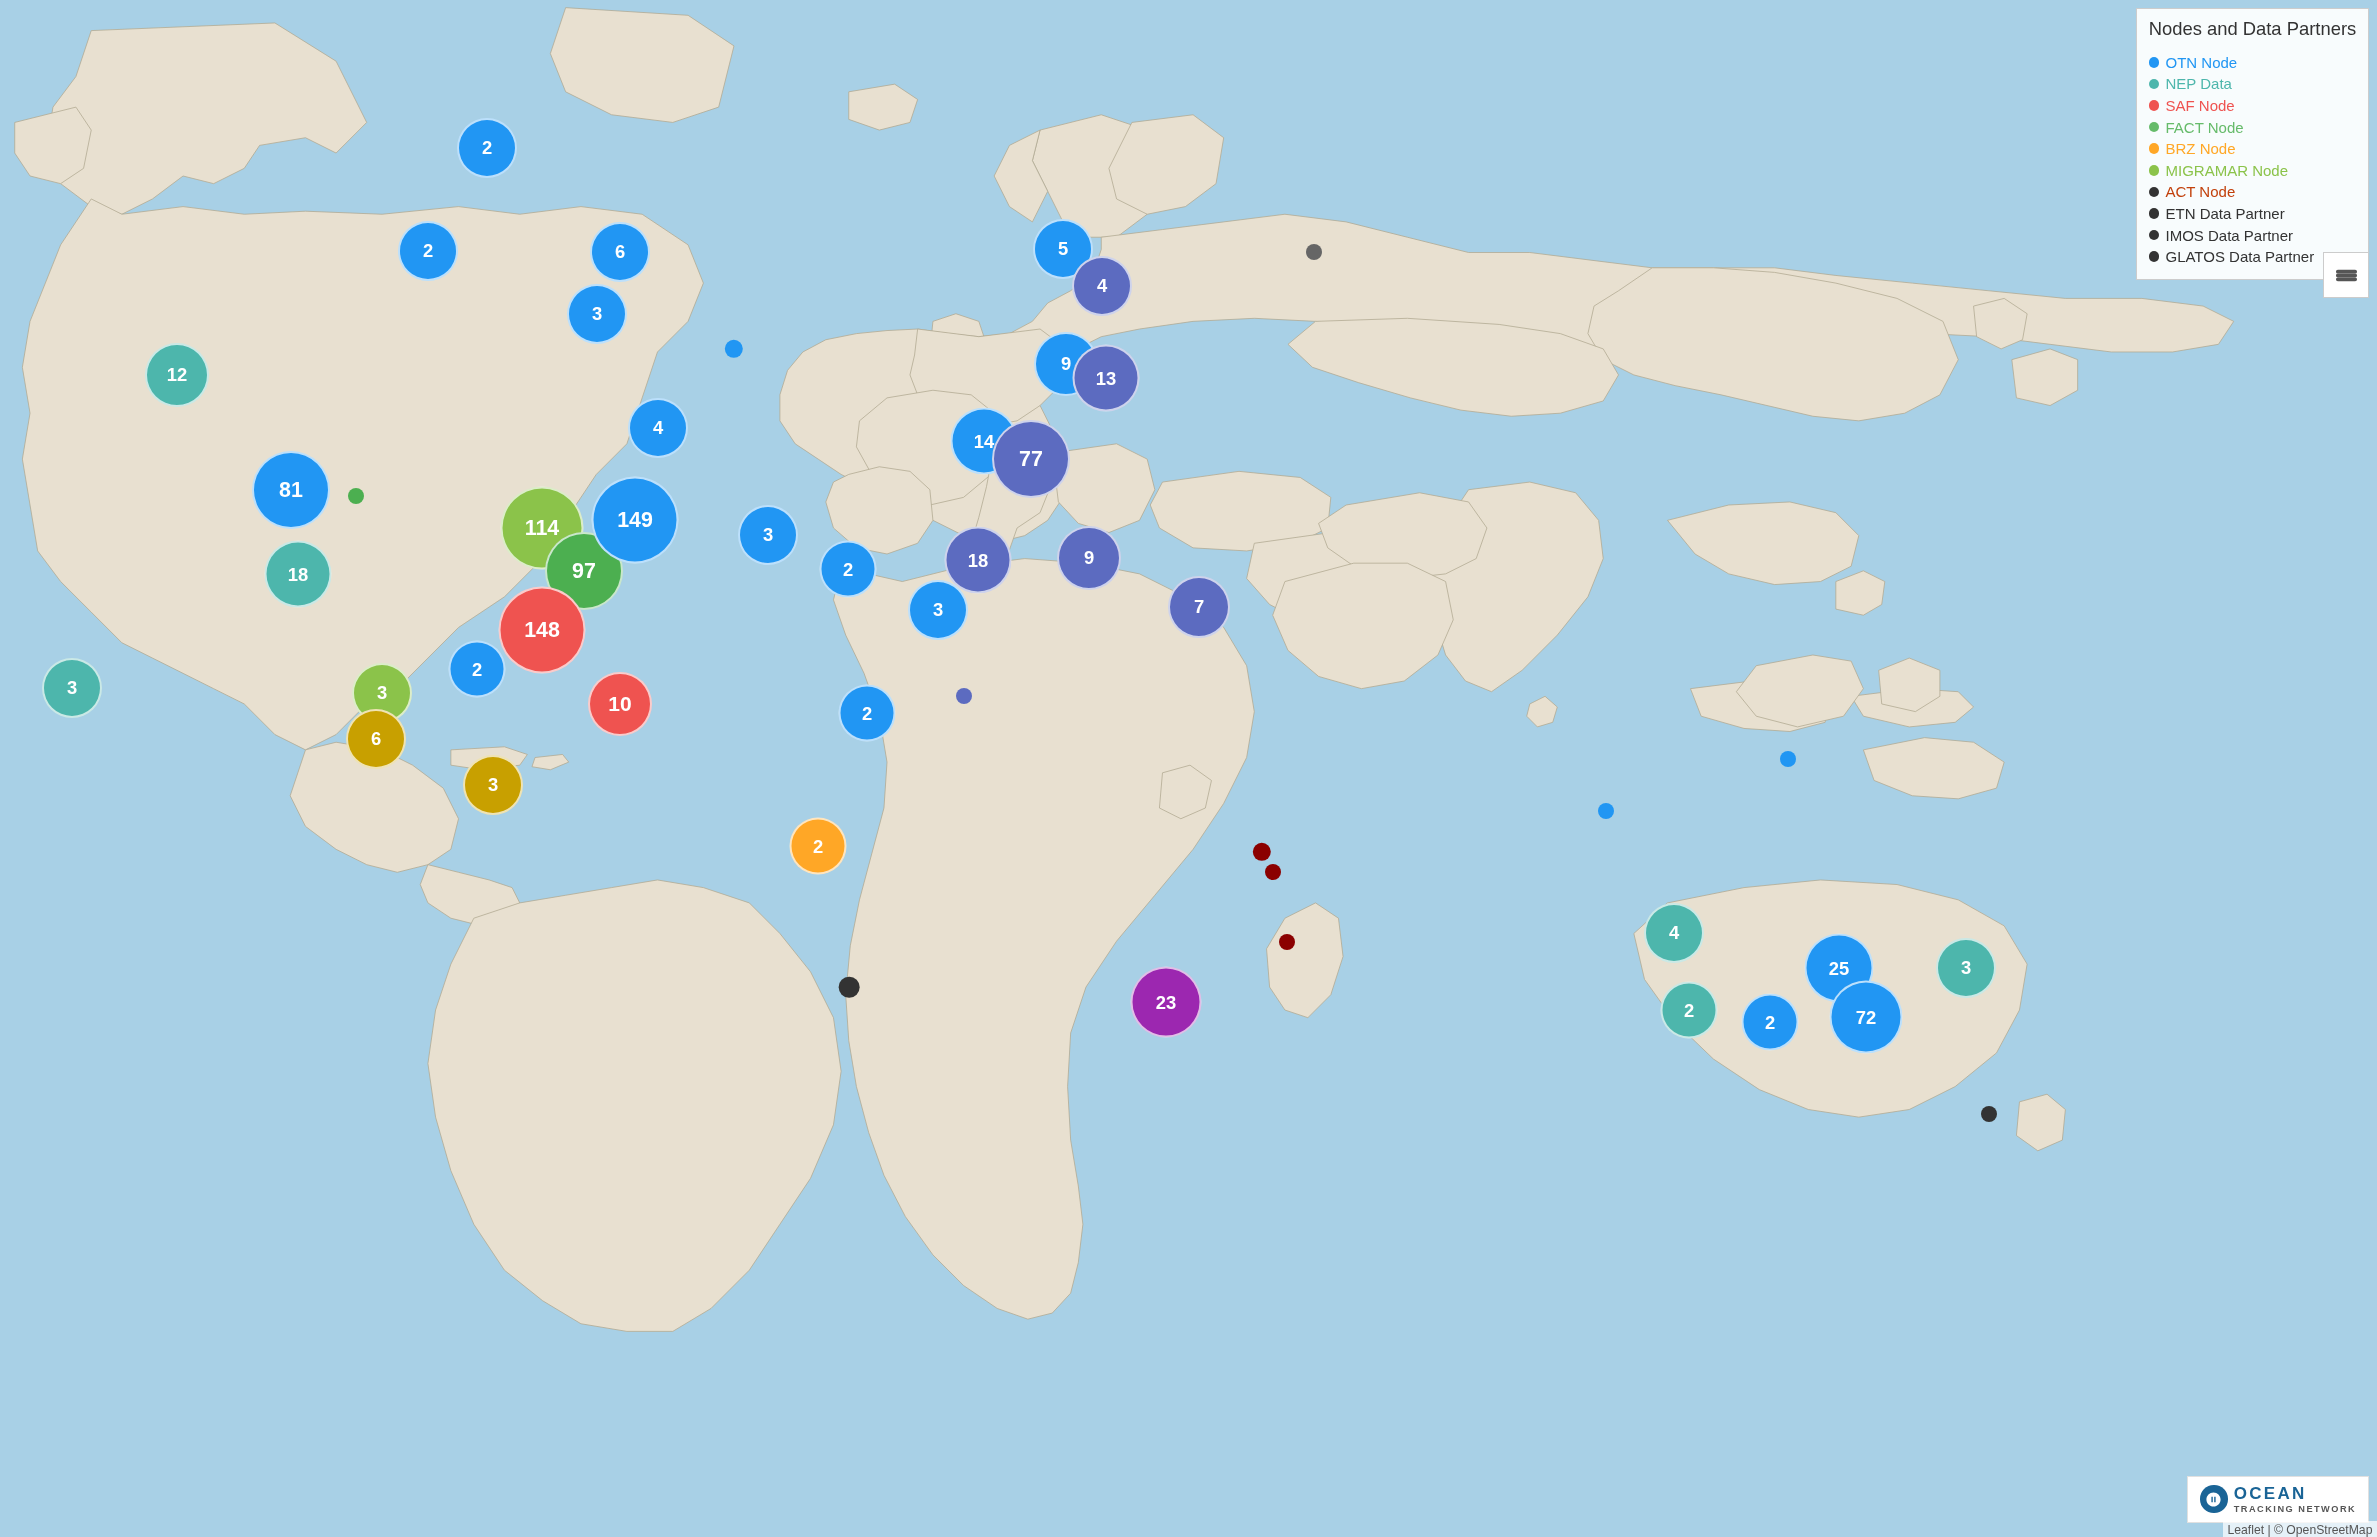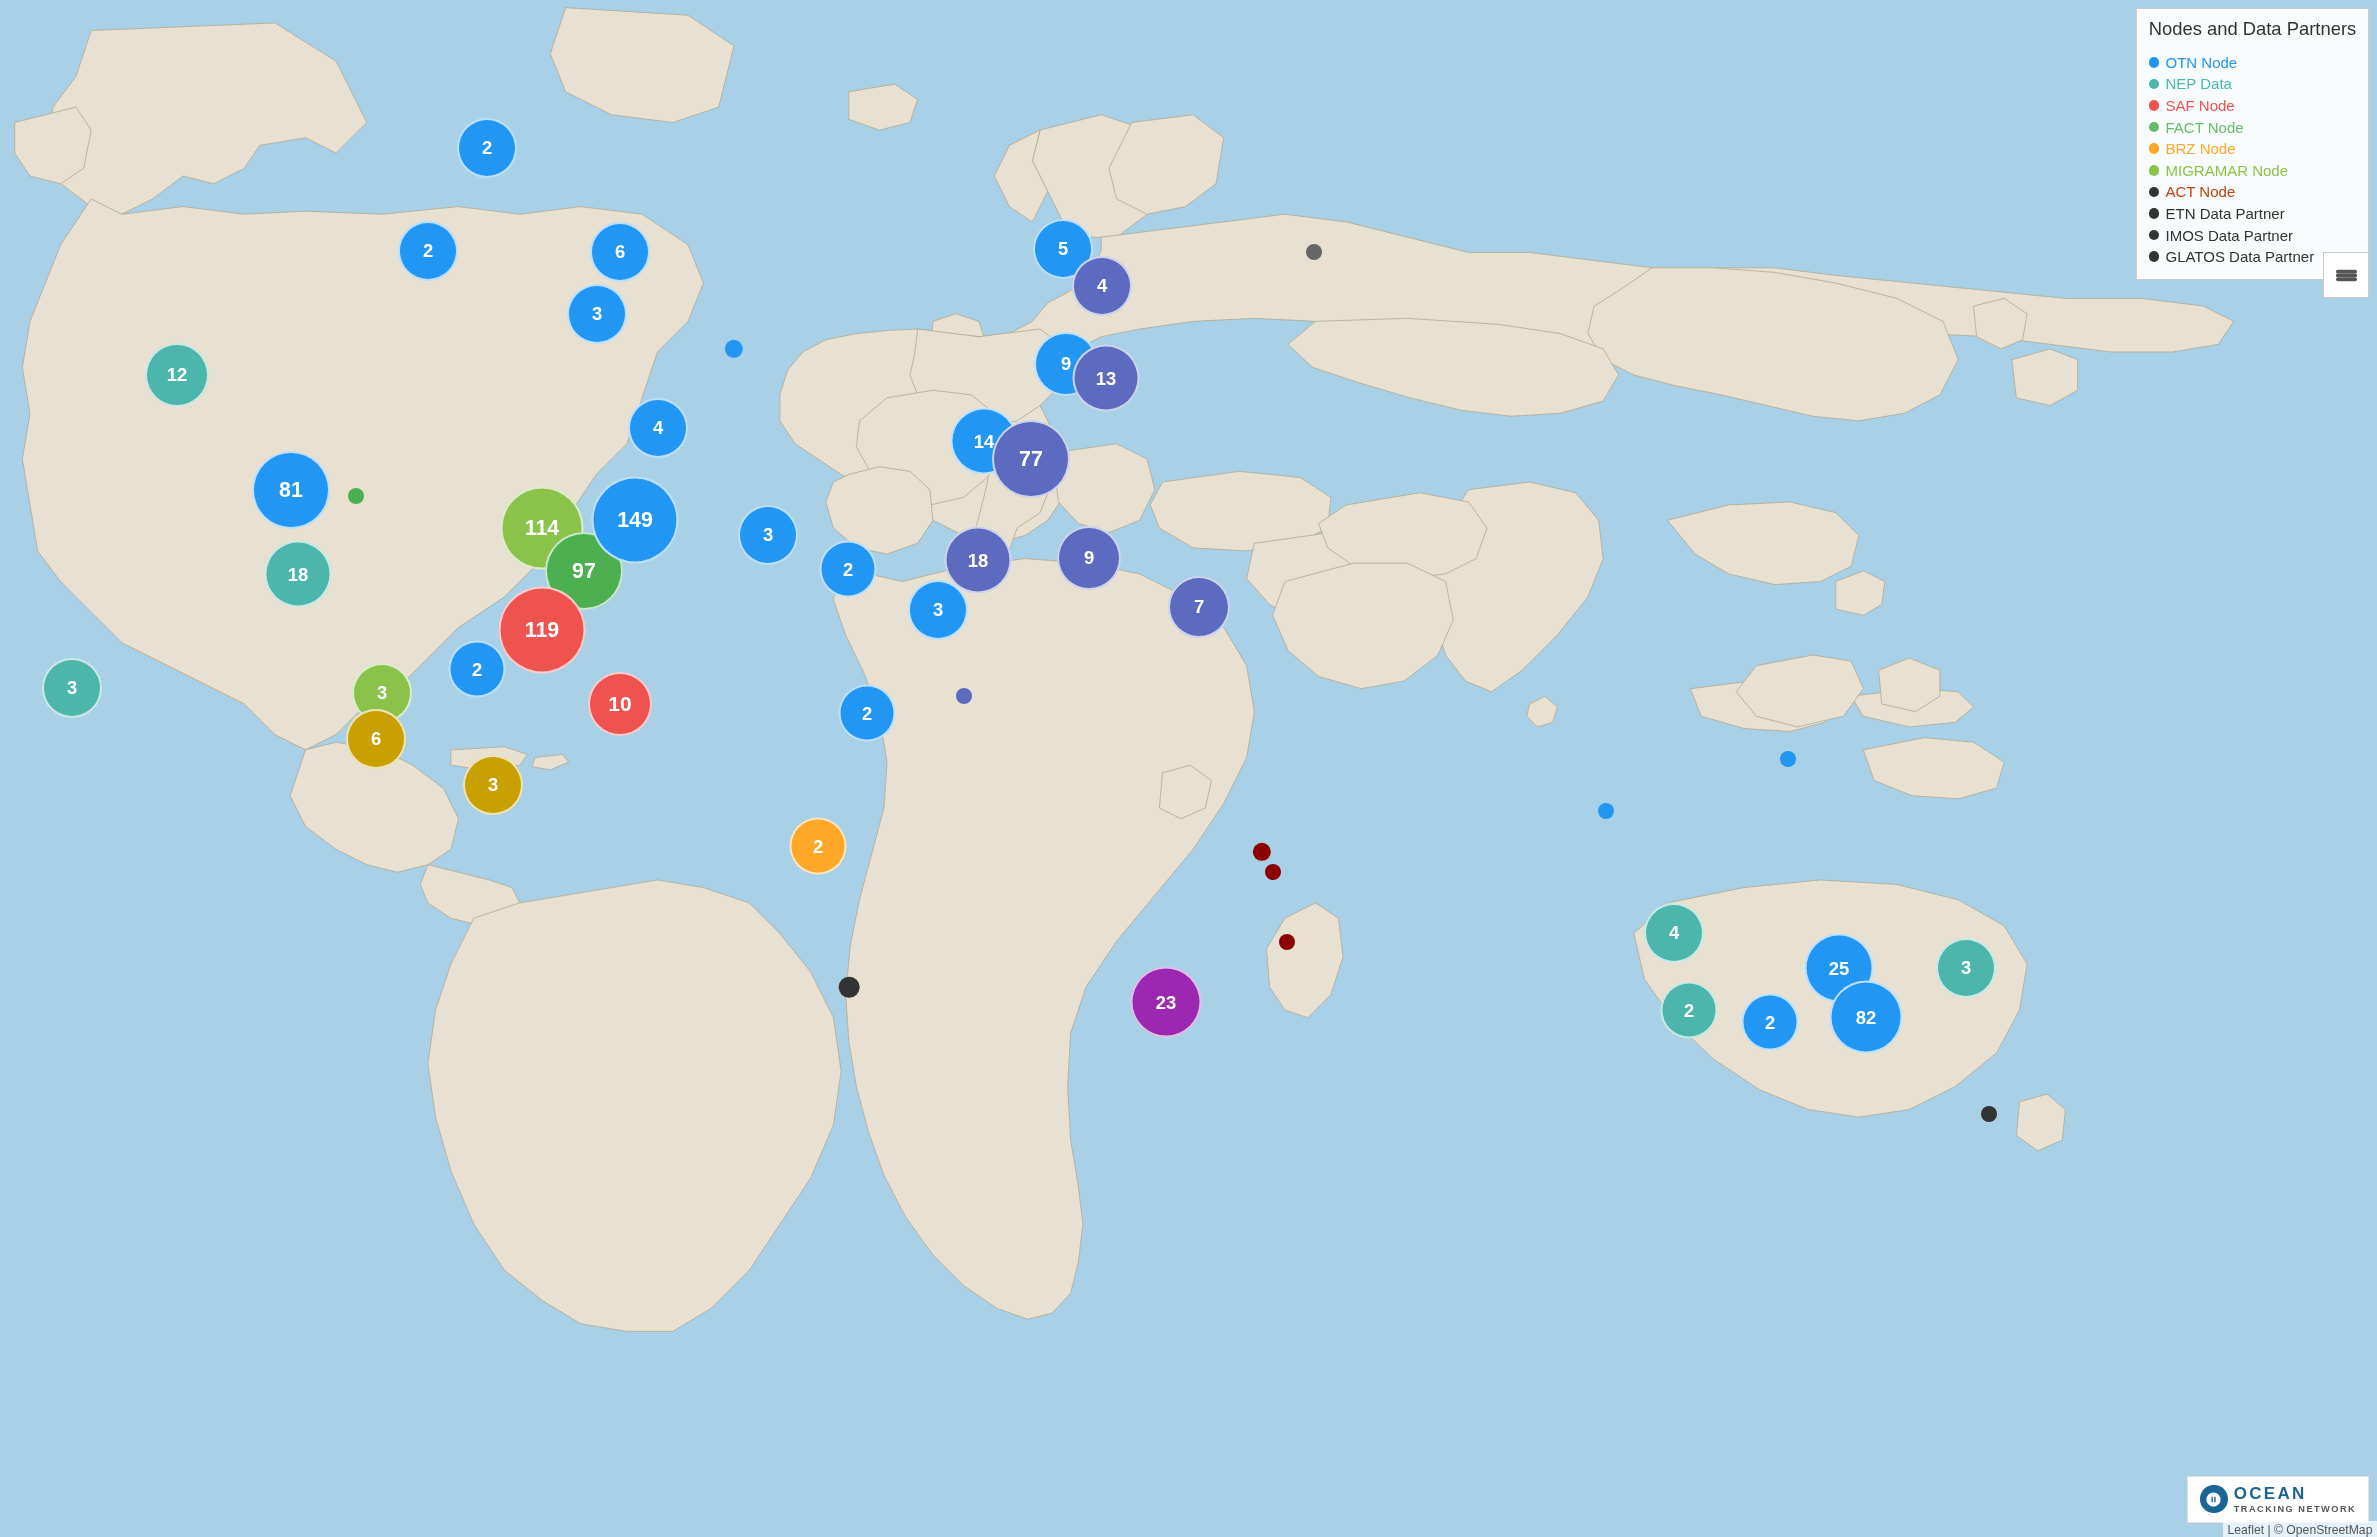--- a/index.html
+++ b/index.html
@@ -233,21 +233,21 @@
   <div class="cluster-marker" style="width: 60px; height: 60px; background: rgb(33, 150, 243); font-size: 18.4px; left: 487px; top: 148px;">2</div>
       <div class="cluster-marker" style="width: 60px; height: 60px; background: rgb(33, 150, 243); font-size: 18.4px; left: 428px; top: 251px;">2</div>
       <div class="cluster-marker" style="width: 60px; height: 60px; background: rgb(33, 150, 243); font-size: 18.4px; left: 620px; top: 252px;">6</div>
       <div class="cluster-marker" style="width: 60px; height: 60px; background: rgb(33, 150, 243); font-size: 18.4px; left: 597px; top: 314px;">3</div>
       <div class="cluster-marker" style="width: 60px; height: 60px; background: rgb(33, 150, 243); font-size: 18.4px; left: 658px; top: 428px;">4</div>
       <div class="cluster-marker" style="width: 78px; height: 78px; background: rgb(33, 150, 243); font-size: 21.4px; left: 291px; top: 490px;">81</div>
       <div class="cluster-marker" style="width: 67px; height: 67px; background: rgb(77, 182, 172); font-size: 18.4px; left: 298px; top: 574px;">18</div>
       <div class="cluster-marker" style="width: 64px; height: 64px; background: rgb(77, 182, 172); font-size: 18.4px; left: 177px; top: 375px;">12</div>
       <div class="cluster-marker" style="width: 83px; height: 83px; background: rgb(139, 195, 74); font-size: 21.4px; left: 542px; top: 528px;">114</div>
       <div class="cluster-marker" style="width: 78px; height: 78px; background: rgb(76, 175, 80); font-size: 21.4px; left: 584px; top: 571px;">97</div>
-      <div class="cluster-marker" style="width: 87px; height: 87px; background: rgb(239, 83, 80); font-size: 21.4px; left: 542px; top: 630px;">119</div>
+      <div class="cluster-marker" style="width: 87px; height: 87px; background: rgb(239, 83, 80); font-size: 21.4px; left: 542px; top: 630px;">148</div>
       <div class="cluster-marker" style="width: 87px; height: 87px; background: rgb(33, 150, 243); font-size: 21.4px; left: 635px; top: 520px;">149</div>
       <div class="cluster-marker" style="width: 57px; height: 57px; background: rgb(33, 150, 243); font-size: 18.4px; left: 477px; top: 669px;">2</div>
       <div class="cluster-marker" style="width: 60px; height: 60px; background: rgb(139, 195, 74); font-size: 18.4px; left: 382px; top: 693px;">3</div>
       <div class="cluster-marker" style="width: 60px; height: 60px; background: rgb(200, 160, 0); font-size: 18.4px; left: 376px; top: 739px;">6</div>
       <div class="cluster-marker" style="width: 60px; height: 60px; background: rgb(77, 182, 172); font-size: 18.4px; left: 72px; top: 688px;">3</div>
       <div class="cluster-marker" style="width: 60px; height: 60px; background: rgb(200, 160, 0); font-size: 18.4px; left: 493px; top: 785px;">3</div>
       <div class="cluster-marker" style="width: 64px; height: 64px; background: rgb(239, 83, 80); font-size: 21px; left: 620px; top: 704px;">10</div>
       <div class="cluster-marker" style="width: 57px; height: 57px; background: rgb(255, 167, 38); font-size: 18.4px; left: 818px; top: 846px;">2</div>
       <div class="cluster-marker" style="width: 60px; height: 60px; background: rgb(33, 150, 243); font-size: 18.4px; left: 768px; top: 535px;">3</div>
       <div class="cluster-marker" style="width: 57px; height: 57px; background: rgb(33, 150, 243); font-size: 18.4px; left: 848px; top: 569px;">2</div>
@@ -260,21 +260,21 @@
       <div class="cluster-marker" style="width: 67px; height: 67px; background: rgb(92, 107, 192); font-size: 18.4px; left: 1106px; top: 378px;">13</div>
       <div class="cluster-marker" style="width: 78px; height: 78px; background: rgb(92, 107, 192); font-size: 21.4px; left: 1031px; top: 459px;">77</div>
       <div class="cluster-marker" style="width: 67px; height: 67px; background: rgb(92, 107, 192); font-size: 18.4px; left: 978px; top: 560px;">18</div>
       <div class="cluster-marker" style="width: 64px; height: 64px; background: rgb(92, 107, 192); font-size: 18.4px; left: 1089px; top: 558px;">9</div>
       <div class="cluster-marker" style="width: 62px; height: 62px; background: rgb(92, 107, 192); font-size: 18.4px; left: 1199px; top: 607px;">7</div>
       <div class="cluster-marker" style="width: 71px; height: 71px; background: rgb(156, 39, 176); font-size: 18.4px; left: 1166px; top: 1002px;">23</div>
       <div class="cluster-marker" style="width: 60px; height: 60px; background: rgb(77, 182, 172); font-size: 18.4px; left: 1674px; top: 933px;">4</div>
       <div class="cluster-marker" style="width: 57px; height: 57px; background: rgb(77, 182, 172); font-size: 18.4px; left: 1689px; top: 1010px;">2</div>
       <div class="cluster-marker" style="width: 57px; height: 57px; background: rgb(33, 150, 243); font-size: 18.4px; left: 1770px; top: 1022px;">2</div>
       <div class="cluster-marker" style="width: 69px; height: 69px; background: rgb(33, 150, 243); font-size: 18.4px; left: 1839px; top: 968px;">25</div>
-      <div class="cluster-marker" style="width: 73px; height: 73px; background: rgb(33, 150, 243); font-size: 18.4px; left: 1866px; top: 1017px;">82</div>
+      <div class="cluster-marker" style="width: 73px; height: 73px; background: rgb(33, 150, 243); font-size: 18.4px; left: 1866px; top: 1017px;">72</div>
       <div class="cluster-marker" style="width: 60px; height: 60px; background: rgb(77, 182, 172); font-size: 18.4px; left: 1966px; top: 968px;">3</div>
       <div class="small-dot" style="width: 18.4px; height: 18.4px; background: rgb(33, 150, 243); border-radius: 50%; left: 734px; top: 349px;"></div>
       <div class="small-dot" style="width: 16px; height: 16px; background: rgb(76, 175, 80); border-radius: 50%; left: 356px; top: 496px;"></div>
       <div class="small-dot" style="width: 16px; height: 16px; background: rgb(92, 107, 192); border-radius: 50%; left: 964px; top: 696px;"></div>
       <div class="small-dot" style="width: 20.7px; height: 20.7px; background: rgb(51, 51, 51); border-radius: 50%; left: 849px; top: 987px;"></div>
       <div class="small-dot" style="width: 18.4px; height: 18.4px; background: rgb(139, 0, 0); border-radius: 50%; left: 1262px; top: 852px;"></div>
       <div class="small-dot" style="width: 16px; height: 16px; background: rgb(139, 0, 0); border-radius: 50%; left: 1273px; top: 872px;"></div>
       <div class="small-dot" style="width: 16px; height: 16px; background: rgb(139, 0, 0); border-radius: 50%; left: 1287px; top: 942px;"></div>
       <div class="small-dot" style="width: 16px; height: 16px; background: rgb(102, 102, 102); border-radius: 50%; left: 1314px; top: 252px;"></div>
       <div class="small-dot" style="width: 16px; height: 16px; background: rgb(33, 150, 243); border-radius: 50%; left: 1788px; top: 759px;"></div>

